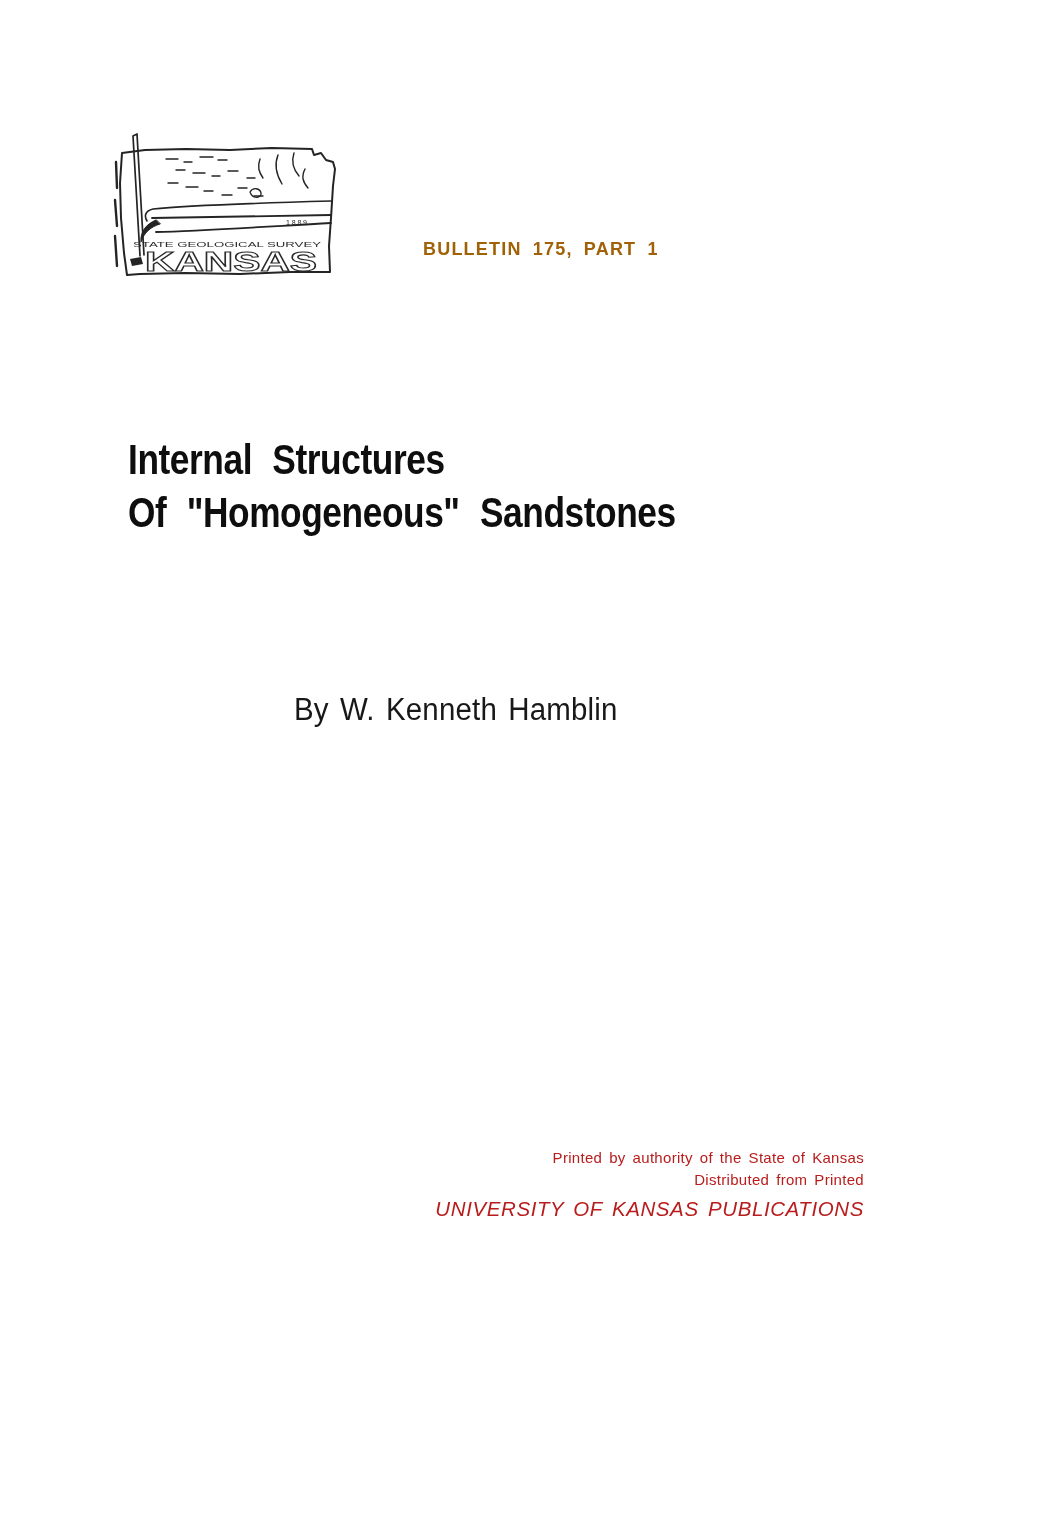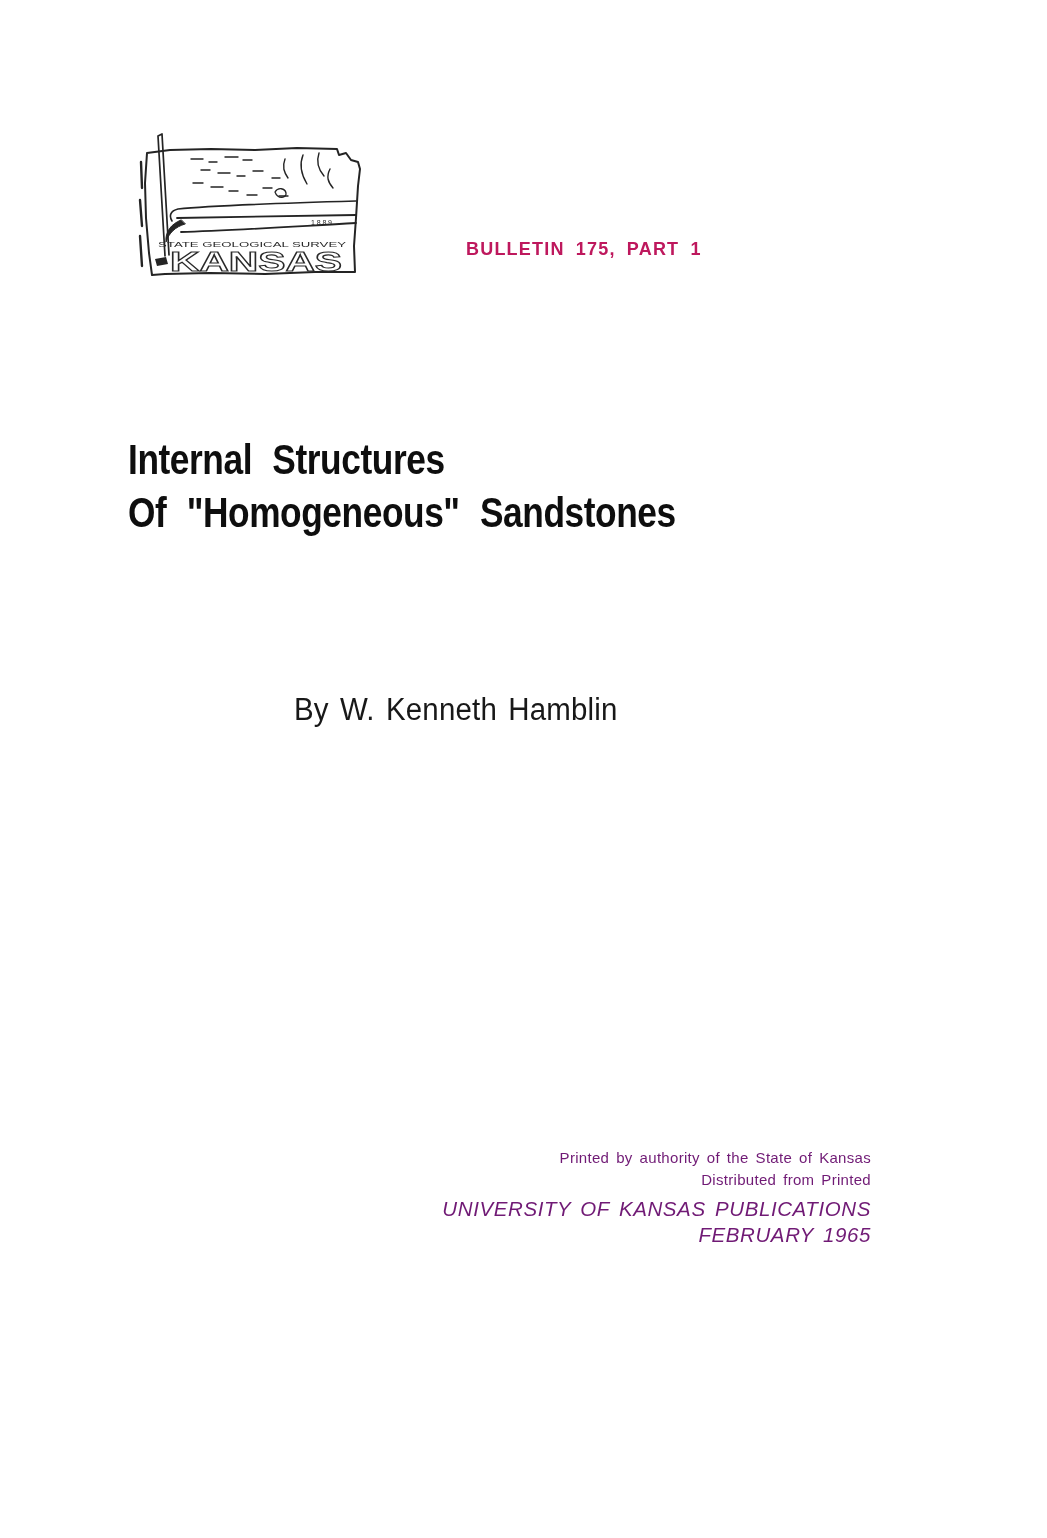--- a/index.html
+++ b/index.html
@@ -7,38 +7,37 @@
     position: relative;
     width: 1047px;
     height: 1538px;
     background: #ffffff;
     font-family: "Liberation Sans", sans-serif;
     color: #1c1c1c;
     overflow: hidden;
   }
   .logo {
     position: absolute;
-    left: 125px;
+    left: 100px;
     top: 128px;
     width: 240px;
     height: 152px;
   }
   .logo svg { width: 100%; height: 100%; }
   .logo text { font-family: "Liberation Sans", sans-serif; }
   .bulletin {
     position: absolute;
     left: 423px;
     top: 239px;
     font-size: 18px;
     font-weight: bold;
     letter-spacing: 1.2px;
     word-spacing: 5px;
-    color: #be185d;
+    color: #a16207;
     white-space: nowrap;
-    margin-left: 43px;
   }
   .title {
     position: absolute;
     left: 128px;
     top: 433px;
     margin: 0;
     font-size: 42px;
     font-weight: bold;
     line-height: 53px;
     letter-spacing: -0.5px;
@@ -57,24 +56,24 @@
     font-weight: normal;
     letter-spacing: 0.2px;
     word-spacing: 3px;
     color: #181818;
     transform: scaleX(0.95);
     transform-origin: 0 0;
     white-space: nowrap;
   }
   .imprint {
     position: absolute;
-    right: 176px;
+    right: 183px;
     top: 1147px;
     text-align: right;
-    color: #701a75;
+    color: #b91c1c;
   }
   .imprint-small {
     font-size: 15px;
     line-height: 22px;
     letter-spacing: 0.3px;
     word-spacing: 2.5px;
     white-space: nowrap;
   }
   .imprint-large {
     font-size: 20.5px;
@@ -127,16 +126,15 @@
     <span>Internal Structures</span>
     <span>Of "Homogeneous" Sandstones</span>
   </h1>
 
   <div class="byline">By W. Kenneth Hamblin</div>
 
   <div class="imprint">
     <div class="imprint-small">Printed by authority of the State of Kansas</div>
     <div class="imprint-small">Distributed from Printed</div>
     <div class="imprint-large first">UNIVERSITY OF KANSAS PUBLICATIONS</div>
-    <div class="imprint-large">FEBRUARY 1965</div>
   </div>
 
 </div>
 
 </body></html>

